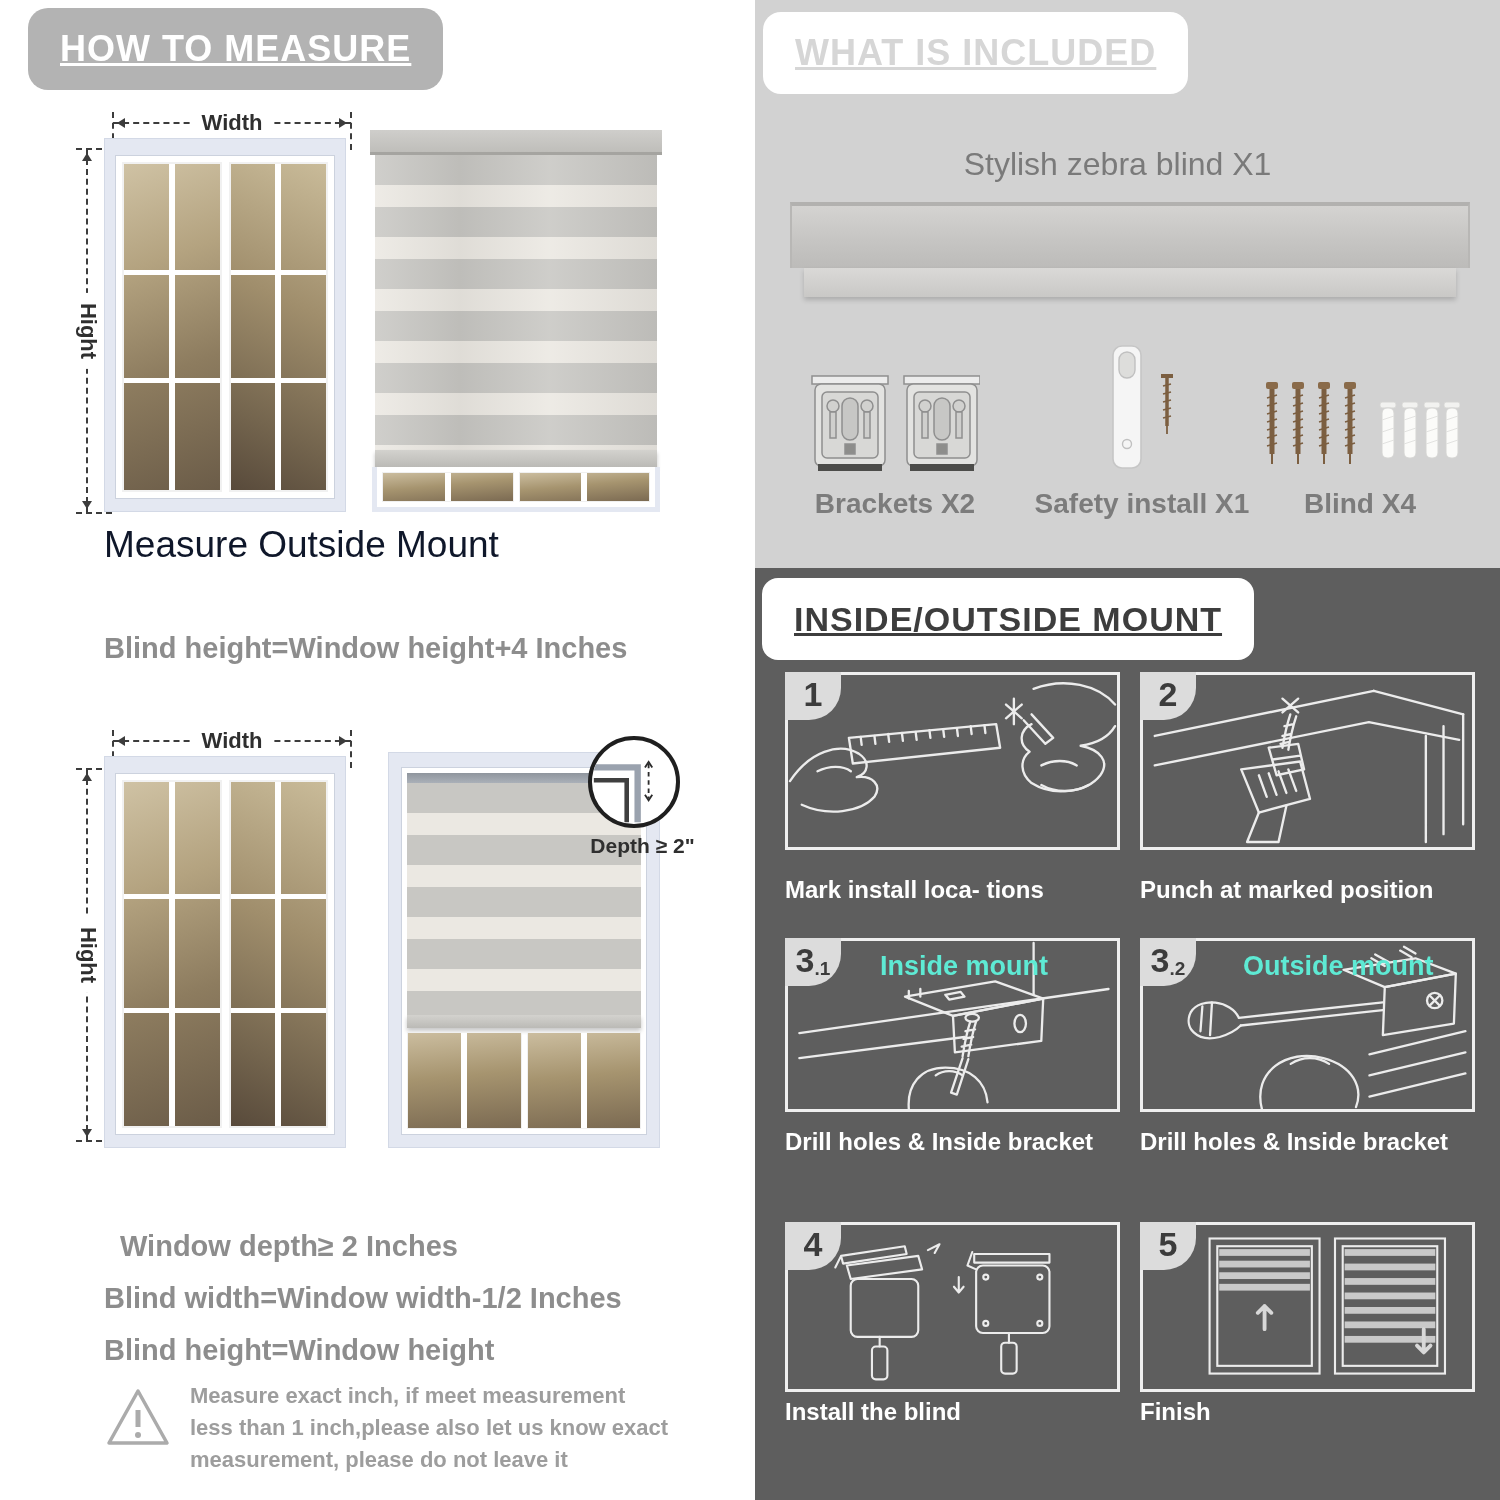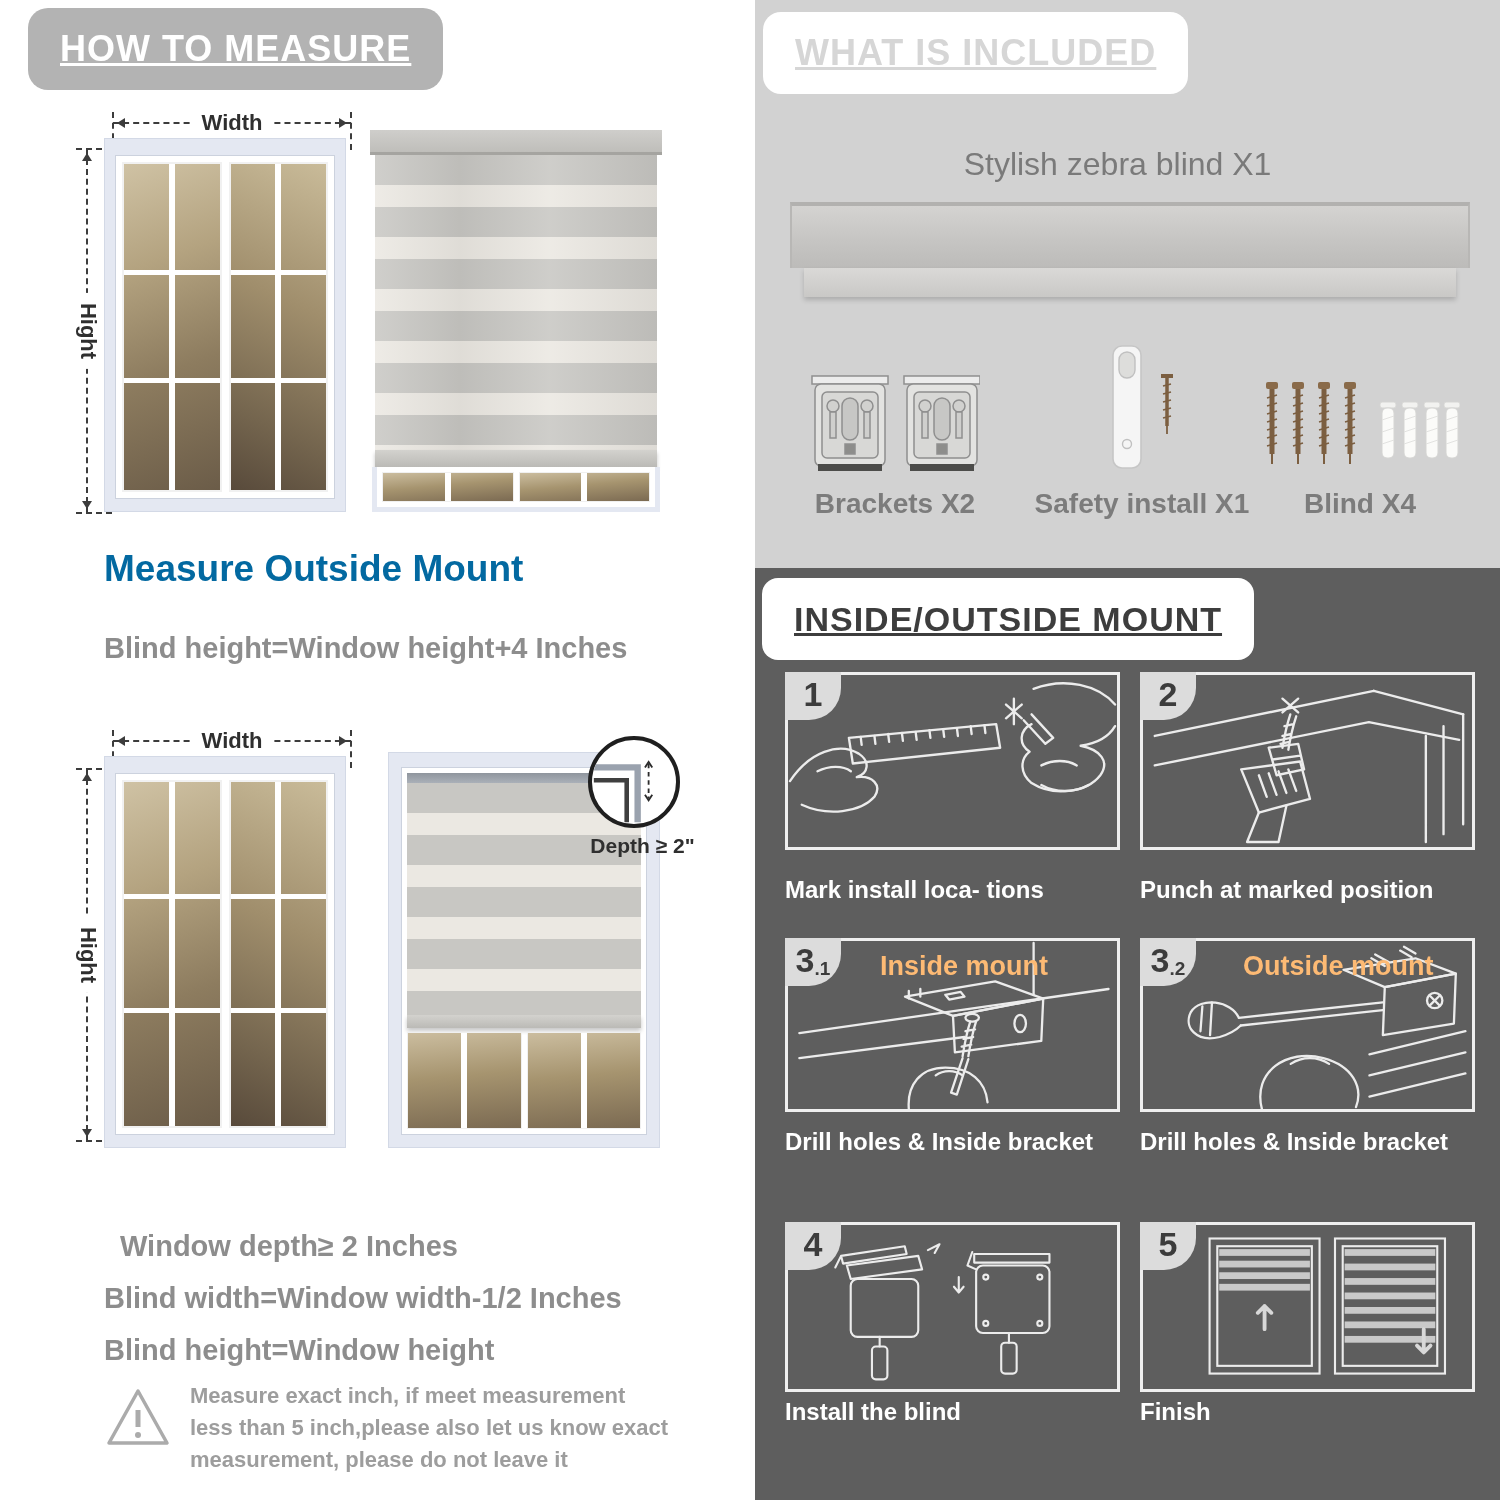--- a/index.html
+++ b/index.html
@@ -5,21 +5,21 @@
   html,body{margin:0;padding:0;background:#fff;}
   .page{position:relative;width:1500px;height:1500px;background:#ffffff;
         font-family:"Liberation Sans",sans-serif;overflow:hidden;}
   
   .hdr{position:absolute;display:inline-flex;align-items:center;height:82px;
        padding:0 32px;border-radius:20px;font-weight:bold;font-size:36px;letter-spacing:1px;white-space:nowrap;text-decoration:underline;}
   .hdr-left{left:28px;top:8px;background:#b3b3b3;color:#ffffff;}
   .hdr-included{left:8px;top:12px;background:#ffffff;color:#d6d6d6;border-radius:18px;}
   .hdr-mount{left:7px;top:10px;background:#ffffff;color:#3d3d3d;font-size:34px;border-radius:16px;}
   
-  .m-title{position:absolute;font-size:37px;font-weight:bold;color:#0369a1;white-space:nowrap;margin-top:24px;}
+  .m-title{position:absolute;font-size:37px;font-weight:normal;color:#0f172a;white-space:nowrap;}
   .m-line{position:absolute;font-size:29px;font-weight:bold;color:#8d8d8d;white-space:nowrap;}
   .warn-text{position:absolute;left:190px;top:1380px;width:480px;font-size:22px;font-weight:bold;
              color:#9d9d9d;line-height:1.45;}
   .warn-icon{position:absolute;left:104px;top:1386px;width:68px;height:64px;}
   
   .harrow{position:absolute;height:40px;}
   .harrow .dash{position:absolute;top:10px;left:1px;right:1px;border-top:2px dashed #3c3c3c;}
   .harrow .dash::before{content:"";position:absolute;left:-1px;top:-6px;border:5px solid transparent;border-right:8px solid #3c3c3c;}
   .harrow .dash::after{content:"";position:absolute;right:-1px;top:-6px;border:5px solid transparent;border-left:8px solid #3c3c3c;}
   .harrow .tickL,.harrow .tickR{position:absolute;top:0;height:38px;border-left:2px dashed #3c3c3c;}
@@ -90,21 +90,21 @@
             background:linear-gradient(180deg,#dad9d7,#c9c8c6);box-shadow:0 3px 5px rgba(0,0,0,.18);}
   .comp-label{position:absolute;top:488px;font-size:28px;font-weight:bold;color:#7c7c7c;text-align:center;white-space:nowrap;}
   .comp-svg{position:absolute;}
   
   .step{position:absolute;width:335px;border:3px solid #efefef;box-sizing:border-box;height:178px;}
   .step svg.art{position:absolute;inset:0;width:100%;height:100%;}
   .badge{position:absolute;left:-3px;top:-3px;width:56px;height:48px;background:#dcdcdc;
          border-radius:0 0 32px 0;display:flex;justify-content:center;align-items:flex-start;z-index:2;}
   .badge-num{font-size:34px;font-weight:bold;color:#3c3c3c;line-height:44px;}
   .badge-sub{font-size:19px;font-weight:bold;color:#3c3c3c;line-height:44px;margin-top:9px;}
-  .step-title{position:absolute;left:92px;top:10px;color:#fdba74;font-weight:bold;font-size:27px;z-index:2;white-space:nowrap;}
+  .step-title{position:absolute;left:92px;top:10px;color:#5eead4;font-weight:bold;font-size:27px;z-index:2;white-space:nowrap;}
   .step-caption{position:absolute;color:#ffffff;font-weight:bold;font-size:24px;white-space:nowrap;}
 </style>
 </head>
 <body>
 
 <div class="page">
 
   <div class="hdr hdr-left">
     <span>HOW TO MEASURE</span>
   </div>
@@ -188,21 +188,21 @@
 
   <div class="m-line" style="left:104px;top:1230px;margin-left:16px;">Window depth≥ 2 Inches</div>
   <div class="m-line" style="left:104px;top:1282px;">Blind width=Window width-1/2 Inches</div>
   <div class="m-line" style="left:104px;top:1334px;">Blind height=Window height</div>
 
   <svg class="warn-icon" viewBox="0 0 68 64">
     <path d="M34,5 L63,57 L5,57 Z" fill="none" stroke="#ababab" stroke-width="3.5" stroke-linejoin="round"></path>
     <line x1="34" y1="24" x2="34" y2="41" stroke="#ababab" stroke-width="5"></line>
     <circle cx="34" cy="49" r="3" fill="#ababab"></circle>
   </svg>
-  <div class="warn-text">Measure exact inch, if meet measurement less than 5 inch,please also let us know exact measurement, please do not leave it</div>
+  <div class="warn-text">Measure exact inch, if meet measurement less than 1 inch,please also let us know exact measurement, please do not leave it</div>
 
   <div class="panel-light">
     <div class="hdr hdr-included">
       <span>WHAT IS INCLUDED</span>
     </div>
 
     <div class="blind-label">Stylish zebra blind X1</div>
 
     <div class="headrail">
       <div class="rail-main"></div>

